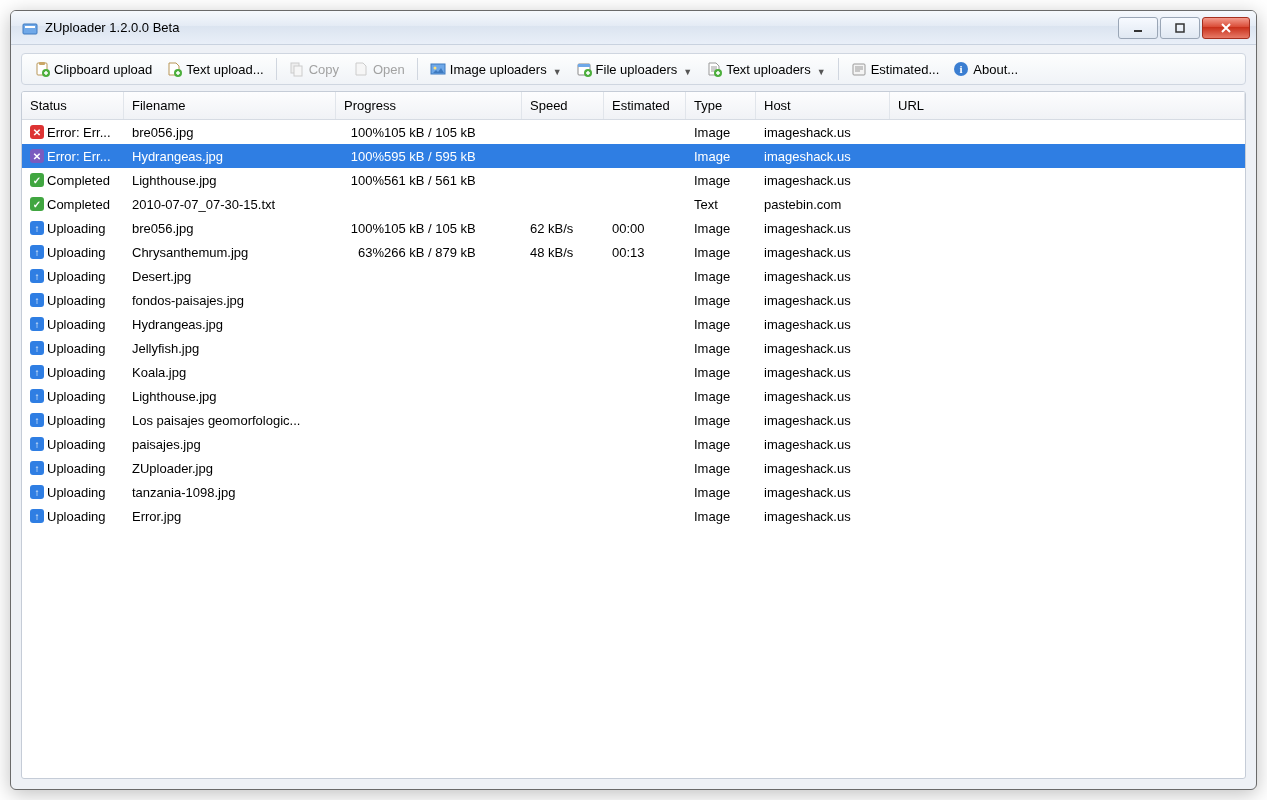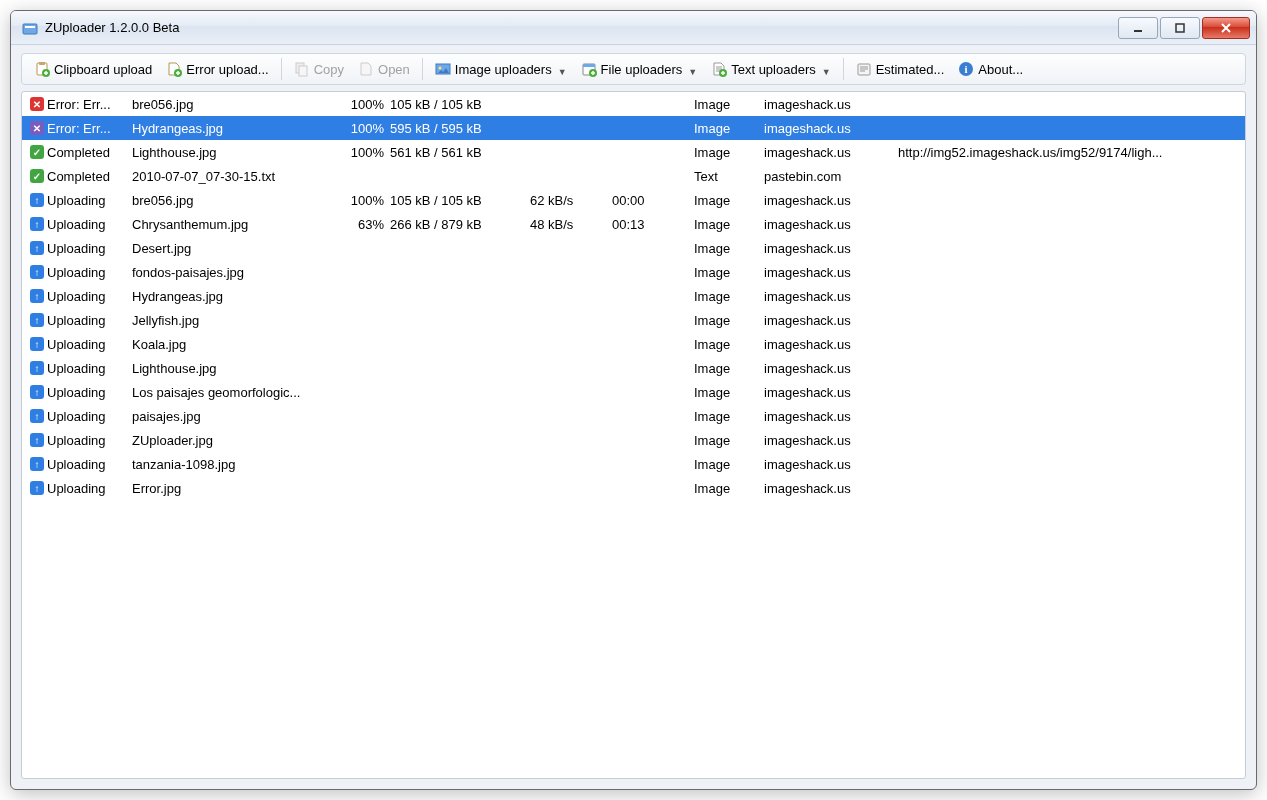--- a/index.html
+++ b/index.html
@@ -136,21 +136,21 @@
   .status-icon {
     width:14px;height:14px;border-radius:3px;
     display:flex;align-items:center;justify-content:center;
     font-size:10px;font-weight:bold;color:#fff;flex:0 0 14px;
   }
   .si-error { background:#d33; }
   .si-error-sel { background:#7a5bbf; }
   .si-ok    { background:#41a641; }
   .si-up    { background:#2f7ee3; }
 
-  .progress-pct { width:40px; text-align:right; margin-right:6px;}
+  .progress-pct { width:40px; text-align:right; }
   .body-rows { overflow-y:auto; }
 </style>
 </head>
 <body>
 
 <div class="window">
 
   <div class="titlebar">
     <span class="app-icon">
       <svg width="16" height="16">
@@ -191,21 +191,21 @@
       <span class="lbl">Clipboard upload</span>
     </div>
     <div class="tbtn">
       <span class="icon16">
         <svg width="16" height="16">
             <path d="M3 2h7l3 3v9H3z" fill="#fff" stroke="#b89656"></path>
             <circle cx="12" cy="12" r="4" fill="#4caf3c"></circle>
             <path d="M12 10v4M10 12h4" stroke="#fff" stroke-width="1.5"></path>
           </svg>
       </span>
-      <span class="lbl">Error upload...</span>
+      <span class="lbl">Text upload...</span>
     </div>
     <div class="sep"></div>
     <div class="tbtn disabled">
       <span class="icon16">
         <svg width="16" height="16">
             <rect x="2" y="2" width="8" height="10" fill="#eee" stroke="#ccc"></rect>
             <rect x="5" y="5" width="8" height="10" fill="#f6f6f6" stroke="#ccc"></rect>
           </svg>
       </span>
       <span class="lbl">Copy</span>
@@ -269,20 +269,30 @@
         <svg width="16" height="16">
             <circle cx="8" cy="8" r="7" fill="#3b7ed1"></circle>
             <text x="8" y="12" font-size="11" font-weight="bold" fill="#fff" text-anchor="middle" font-family="Georgia">i</text>
           </svg>
       </span>
       <span class="lbl">About...</span>
     </div>
   </div>
 
   <div class="content">
+    <div class="header-row">
+      <div class="cell col-status">Status</div>
+      <div class="cell col-filename">Filename</div>
+      <div class="cell col-progress">Progress</div>
+      <div class="cell col-speed">Speed</div>
+      <div class="cell col-est">Estimated</div>
+      <div class="cell col-type">Type</div>
+      <div class="cell col-host">Host</div>
+      <div class="cell col-url">URL</div>
+    </div>
     <div class="body-rows" id="rows">
         <div class="data-row">
           <div class="cell col-status">
             <span class="status-icon si-error">✕</span>
             <span style="overflow:hidden;text-overflow:ellipsis;">Error: Err...</span>
           </div>
           <div class="cell col-filename">bre056.jpg</div>
           <div class="cell col-progress">
             <span class="progress-pct">100%</span>
             <span>105 kB / 105 kB</span>
@@ -316,21 +326,20 @@
           </div>
           <div class="cell col-filename">Lighthouse.jpg</div>
           <div class="cell col-progress">
             <span class="progress-pct">100%</span>
             <span>561 kB / 561 kB</span>
           </div>
           <div class="cell col-speed"></div>
           <div class="cell col-est"></div>
           <div class="cell col-type">Image</div>
           <div class="cell col-host">imageshack.us</div>
-          <div class="cell col-url">http://img52.imageshack.us/img52/9174/ligh...</div>
         </div>
         <div class="data-row">
           <div class="cell col-status">
             <span class="status-icon si-ok">✓</span>
             <span style="overflow:hidden;text-overflow:ellipsis;">Completed</span>
           </div>
           <div class="cell col-filename">2010-07-07_07-30-15.txt</div>
           <div class="cell col-progress">
             <span class="progress-pct"></span>
             <span></span>

